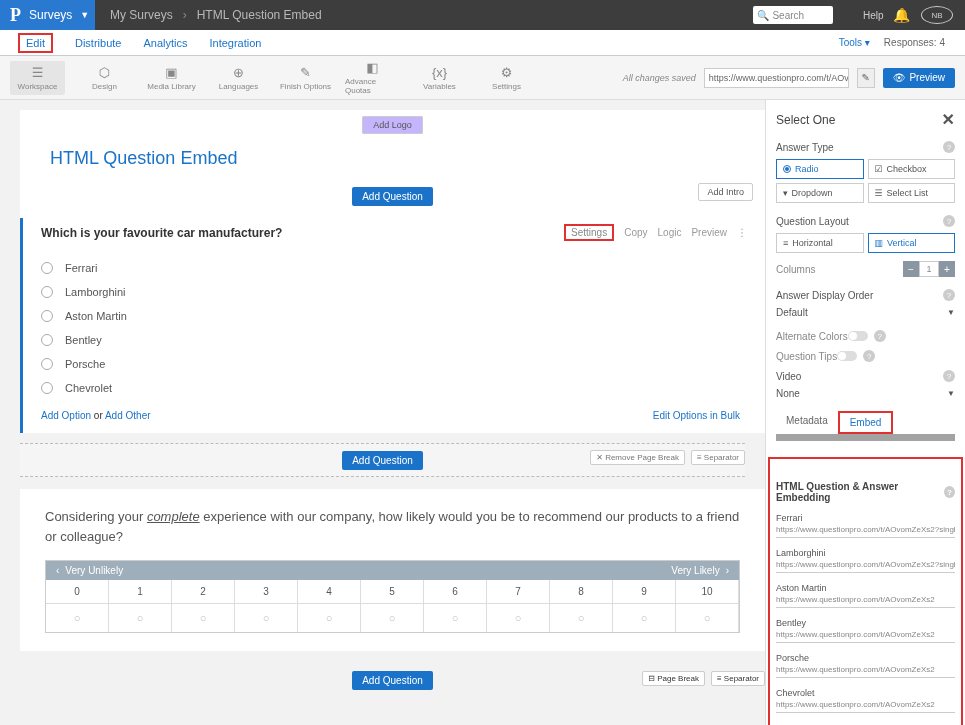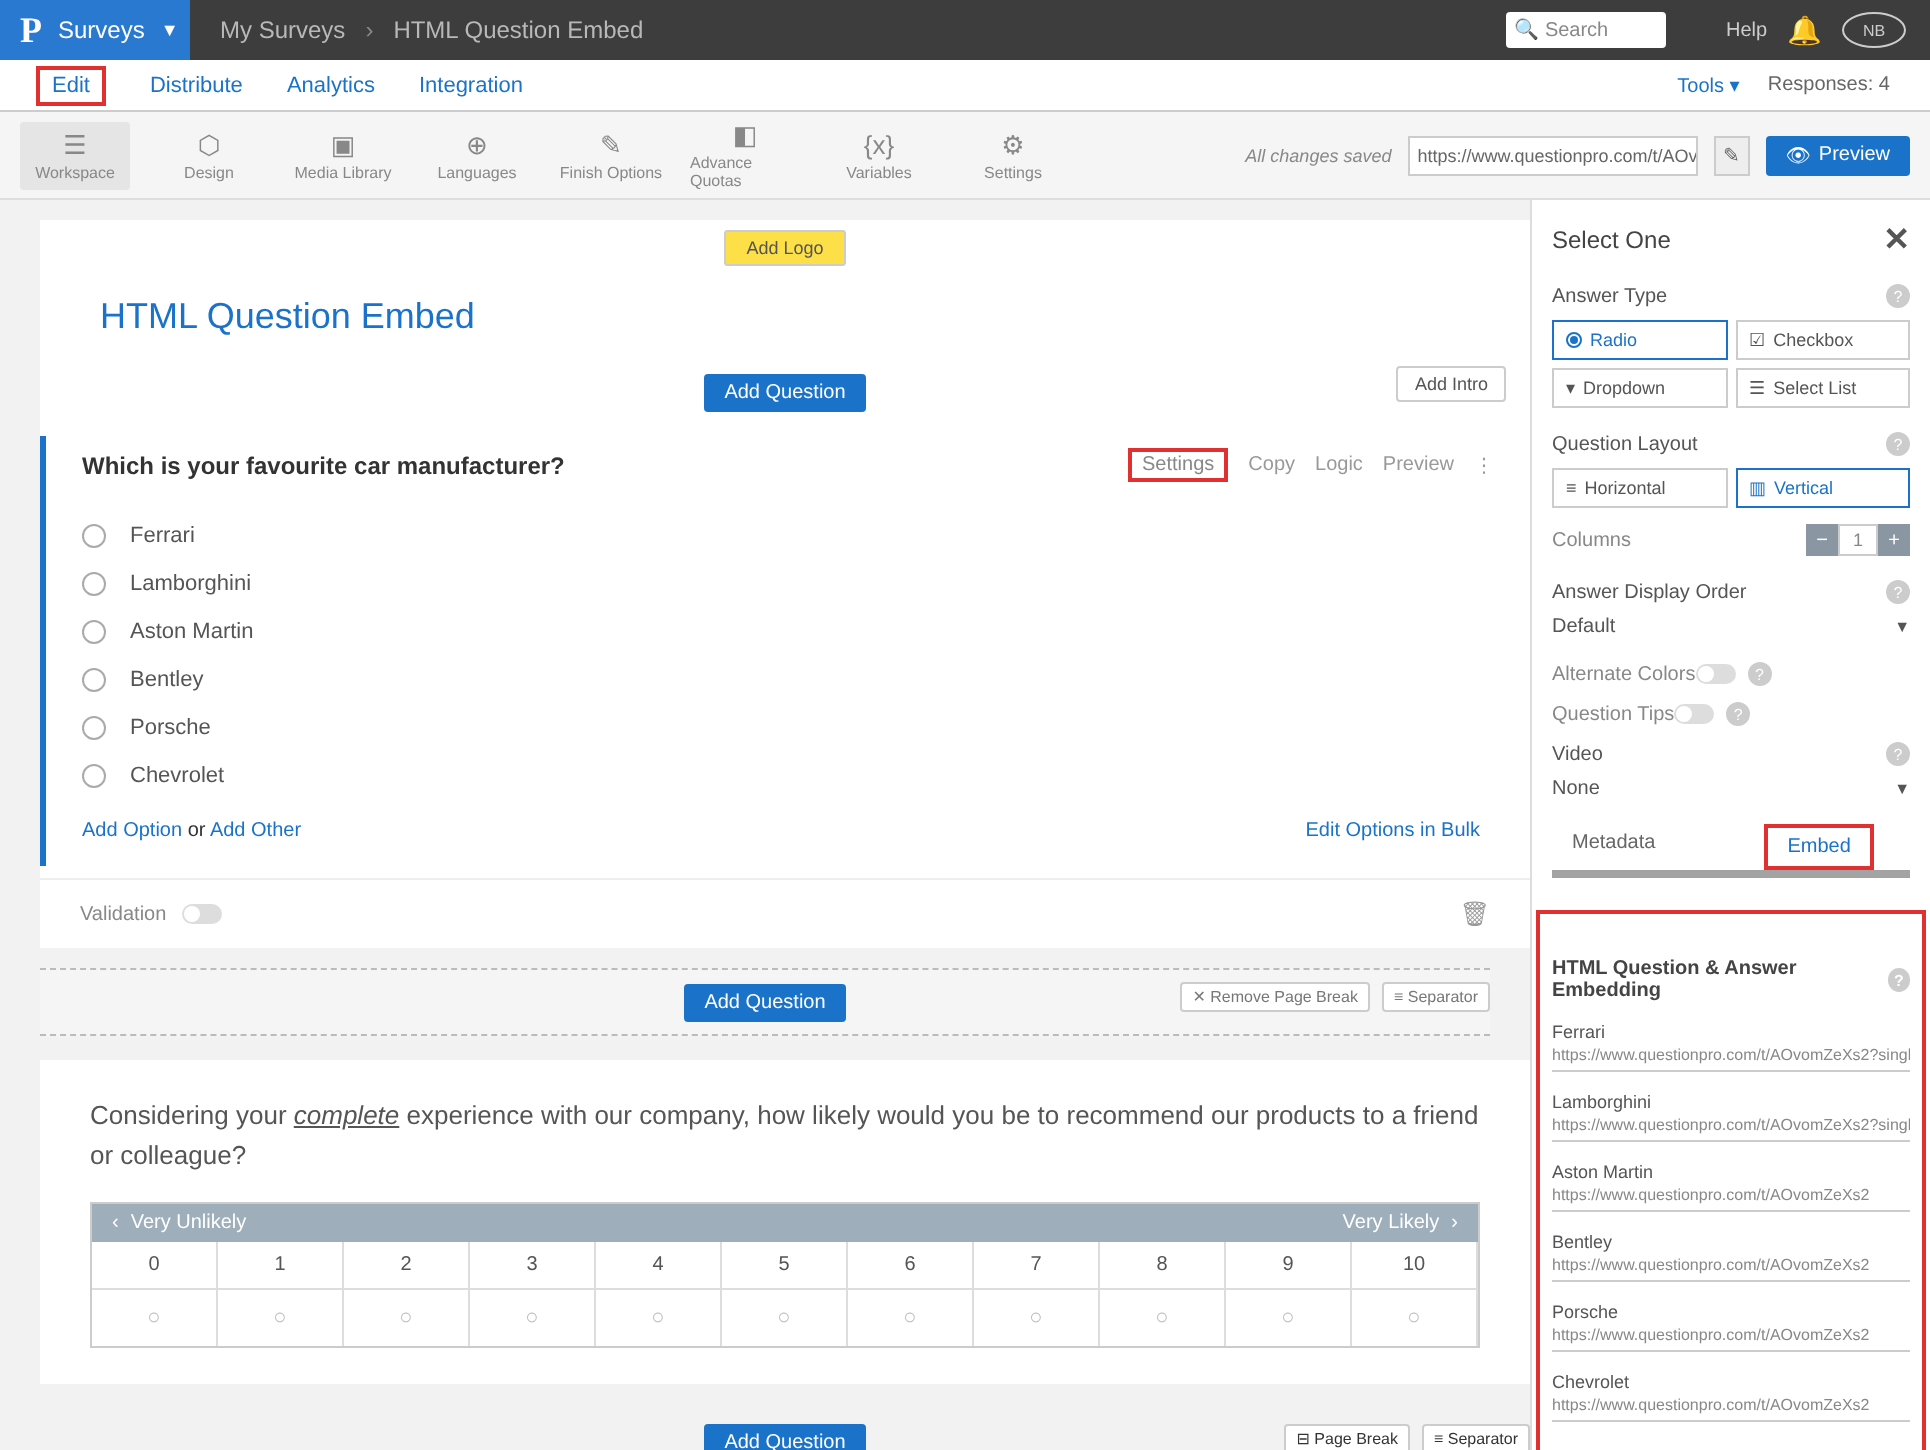--- a/index.html
+++ b/index.html
@@ -32,21 +32,21 @@
 .url-box { background: #fff; border: 1px solid #ccc; height: 20px; width: 145px; font-size: 9px; color: #666; padding: 0 4px; display: flex; align-items: center; overflow: hidden; white-space: nowrap; }
 .pencil-btn { width: 18px; height: 20px; background: #eee; border: 1px solid #ccc; display: flex; align-items: center; justify-content: center; font-size: 10px; color: #666; }
 .preview-btn { background: #1a73c9; color: #fff; height: 20px; padding: 0 10px; border-radius: 2px; font-size: 10px; display: flex; align-items: center; gap: 4px; }
 
 .main-area { display: flex; }
 .survey-col { flex: 1; background: #f2f2f2; padding: 10px 0 20px 0; }
 .side-col { width: 200px; background: #fff; border-left: 1px solid #ddd; padding: 10px 10px; font-size: 10px; }
 
 .survey-card { background: #fff; margin-left: 20px; position: relative; }
 .add-logo { text-align: center; padding: 8px; }
-.add-logo-btn { border: 1px solid #ccc; background: #fde047; font-size: 9px; color: #555; padding: 3px 10px; border-radius: 2px; }
+.add-logo-btn { border: 1px solid #ccc; background: #c4b5fd; font-size: 9px; color: #555; padding: 3px 10px; border-radius: 2px; }
 .survey-title { color: #1a73c9; font-size: 18px; font-weight: normal; padding: 10px 30px 14px; }
 .add-q-row { display: flex; justify-content: center; padding: 4px 0 12px; position: relative; }
 .add-q-btn { background: #1a73c9; color: #fff; font-size: 10px; padding: 4px 10px; border-radius: 2px; }
 .add-intro { position: absolute; right: 12px; top: 0; border: 1px solid #ccc; background: #fff; font-size: 9px; color: #555; padding: 3px 8px; border-radius: 2px; }
 
 .q-block { border-left: 3px solid #1a73c9; background: #fff; padding: 8px 25px 12px 18px; position: relative; }
 .q-actions { position: absolute; right: 18px; top: 6px; display: flex; gap: 10px; font-size: 10px; color: #999; align-items: center; }
 .q-actions .hl { border: 2px solid #e03030; padding: 1px 5px; color: #888; }
 .q-text { font-size: 12px; color: #333; margin: 0 0 16px 0; font-weight: 600; }
 .opt-row { display: flex; align-items: center; gap: 12px; padding: 6px 0; font-size: 11px; color: #555; }
@@ -91,21 +91,21 @@
 .layout-btn.active { border-color: #1a73c9; color: #1a73c9; }
 .cols-row { display: flex; justify-content: space-between; align-items: center; margin-top: 8px; font-size: 10px; color: #888; }
 .stepper { display: flex; }
 .step-btn { width: 16px; height: 16px; background: #8a97a3; color: #fff; display: flex; align-items: center; justify-content: center; font-size: 10px; }
 .step-val { width: 20px; height: 16px; border: 1px solid #ccc; display: flex; align-items: center; justify-content: center; font-size: 9px; }
 .dropdown-row { display: flex; justify-content: space-between; align-items: center; font-size: 10px; color: #555; margin-bottom: 10px; }
 .dd-arrow { color: #555; font-size: 8px; }
 .toggle-row { display: flex; align-items: center; font-size: 10px; color: #888; margin-bottom: 8px; }
 .toggle-right { display: flex; align-items: center; gap: 6px; }
 
-.embed-tabs { display: flex; border-bottom: 4px solid #a3a3a3; margin-bottom: 10px; gap: 44px; }
+.embed-tabs { display: flex; border-bottom: 7px solid #a3a3a3; margin-bottom: 10px; }
 .embed-tab { padding: 4px 10px; font-size: 10px; color: #666; }
 .embed-tab.active { border: 2px solid #e03030; color: #1a73c9; }
 .embed-box { border: 2px solid #e03030; padding: 22px 6px 4px; margin: 16px -8px; }
 .embed-title-row { display: flex; justify-content: space-between; align-items: center; font-size: 10px; color: #444; margin-bottom: 10px; font-weight: 600; }
 .embed-item { margin-bottom: 10px; }
 .embed-name { font-size: 9px; color: #555; margin-bottom: 2px; }
 .embed-url { font-size: 8px; color: #888; border-bottom: 1px solid #ccc; padding-bottom: 3px; overflow: hidden; white-space: nowrap; }
 </style>
 </head>
 <body>
@@ -230,27 +230,20 @@
             <div class="opt-row">
               <span class="radio-circ"></span>
               <span>Chevrolet</span>
             </div>
           </div>
         <div class="opt-actions">
           <span><span class="link-txt">Add Option</span><span> or </span><span class="link-txt">Add Other</span></span>
           <span class="link-txt">Edit Options in Bulk</span>
         </div>
       </div>
-      <div class="validation-row">
-        <span style="display:flex;align-items:center;gap:8px;">
-            <span>Validation</span>
-            <span class="toggle-off"></span>
-          </span>
-        <span class="trash">🗑</span>
-      </div>
     </div>
 
     <div class="page-break-row">
       <span class="add-q-btn">Add Question</span>
       <div class="pb-right">
         <span class="pb-pill">✕ <span>Remove Page Break</span></span>
         <span class="pb-pill">≡ <span>Separator</span></span>
       </div>
     </div>
 

